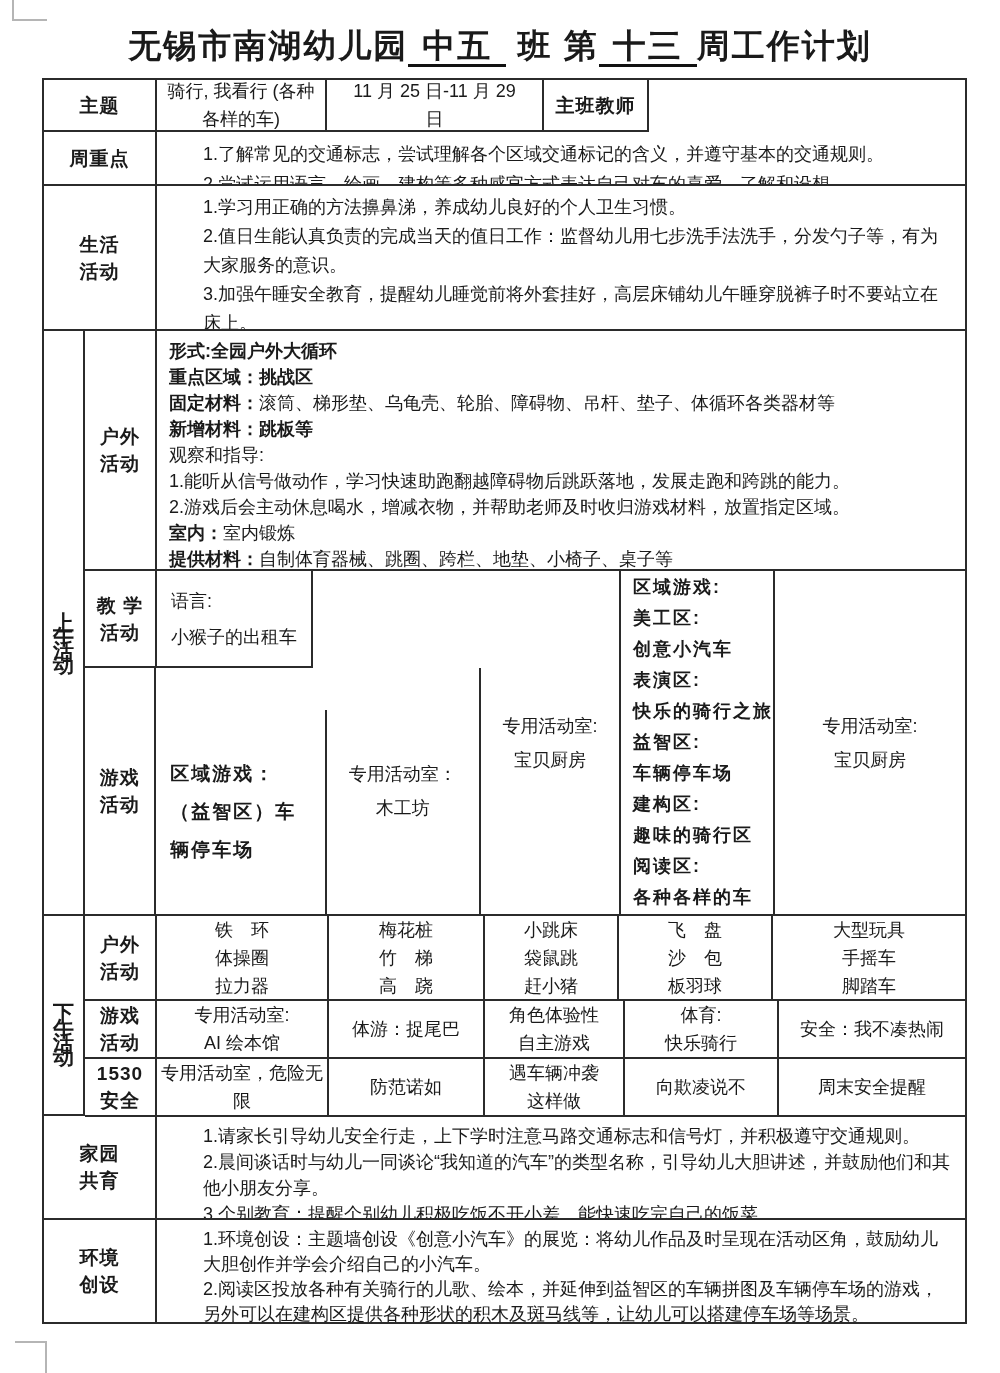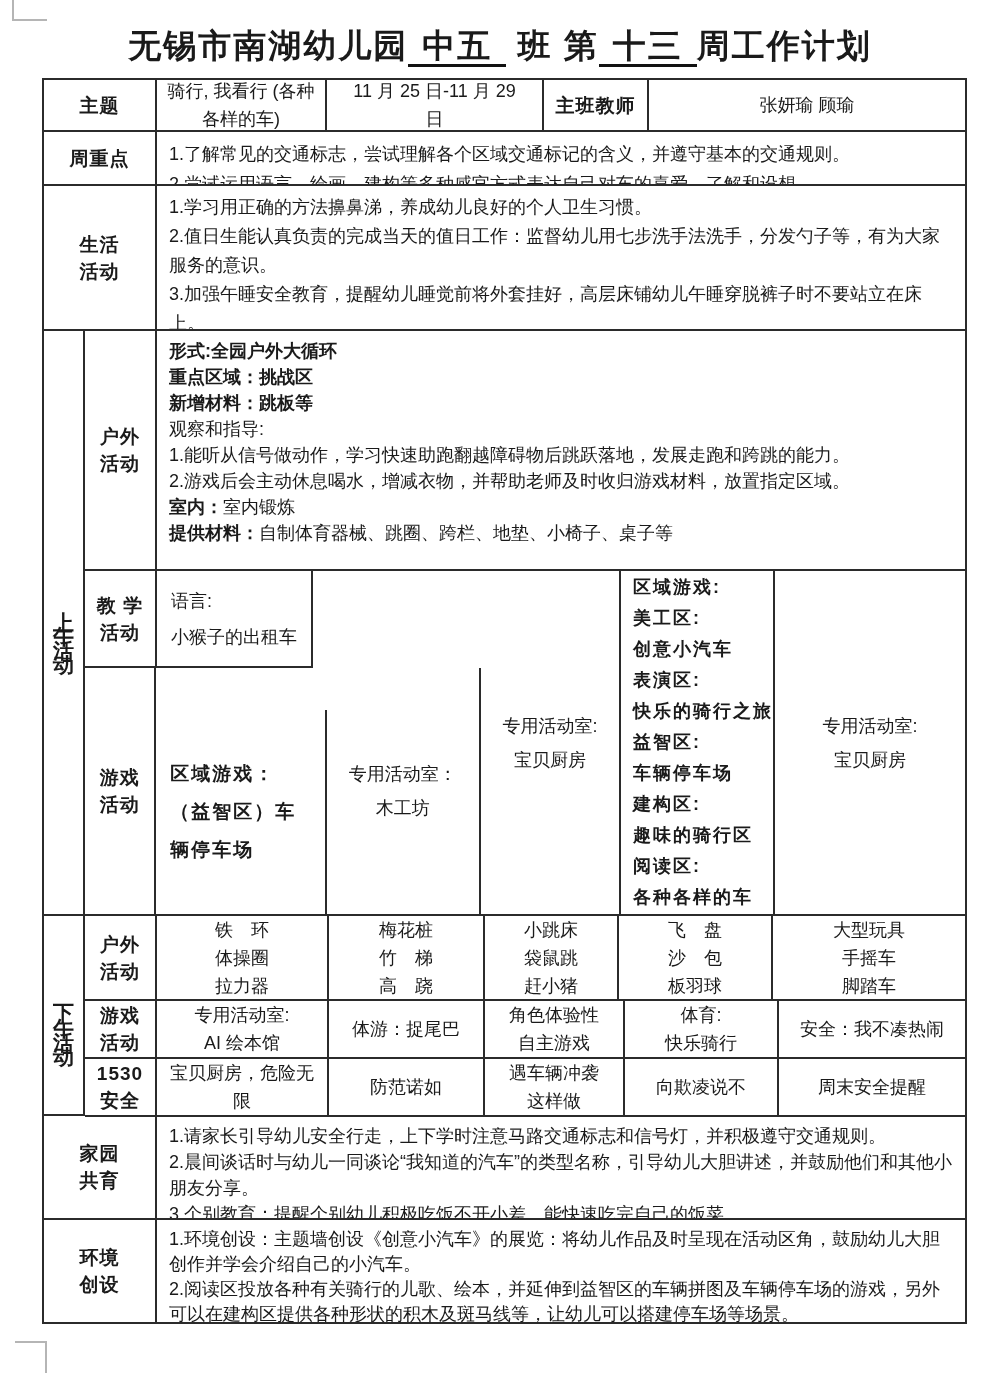--- a/index.html
+++ b/index.html
@@ -22,21 +22,21 @@
     overflow:hidden;
   }
   .last{border-right:none;}
   .nbb{border-bottom:none;}
   .lblc{font-weight:bold;font-size:19px;line-height:27px;text-align:center;letter-spacing:1px;}
   .vlbl{
     writing-mode:vertical-rl;text-orientation:upright;
     font-weight:bold;font-size:21px;letter-spacing:14px;
   }
   .para{align-items:flex-start;justify-content:flex-start;text-align:left;padding:7px 12px 0 12px;}
-  .txt{font-size:18px;line-height:29px;}
+  .txt{font-size:18px;line-height:29px;margin-left:34px;}
   .lh30{line-height:30px;}
   .lh26{line-height:26px;}
   .lh25{line-height:25px;}
   .oline{font-size:18px;line-height:26px;}
   .oline .b{font-weight:bold;}
   .ctext{font-size:18px;line-height:28px;text-align:center;}
   .ctext34{font-size:18px;line-height:34px;text-align:center;}
   .teach{align-items:flex-start;justify-content:center;text-align:left;padding-left:14px;font-size:18px;line-height:36px;}
   .areagame{
     align-items:flex-start;justify-content:center;text-align:left;
@@ -70,23 +70,20 @@
       <div class="cell" style="width:170px">
           <div class="ctext lh26" style="padding:0 8px">骑行, 我看行 (各种各样的车)</div>
         </div>
       <div class="cell" style="width:217px">
         <div class="ctext lh26">11 月 25 日-11 月 29</div>
         <div class="ctext lh26">日</div>
       </div>
       <div class="cell lblc" style="width:105px">
           <span>主班教师</span>
         </div>
-      <div class="cell last" style="flex:1">
-          <div class="ctext">张妍瑜 顾瑜</div>
-        </div>
     </div>
 
     <div class="row" style="height:54px">
       <div class="cell lblc" style="width:113px">
           <span>周重点</span>
         </div>
       <div class="cell last para" style="flex:1">
         <div class="txt lh30">1.了解常见的交通标志，尝试理解各个区域交通标记的含义，并遵守基本的交通规则。</div>
         <div class="txt lh30">2.尝试运用语言、绘画、建构等多种感官方式表达自己对车的喜爱、了解和设想。</div>
       </div>
@@ -111,20 +108,21 @@
       <div class="col" style="flex:1">
 
         <div class="row" style="height:240px">
           <div class="cell lblc" style="width:72px">
             <div>户外</div>
             <div>活动</div>
           </div>
           <div class="cell last para" style="flex:1">
             <div class="oline"><span class="b">形式:全园户外大循环</span><span></span></div>
             <div class="oline"><span class="b">重点区域：挑战区</span><span></span></div>
+            <div class="oline"><span class="b">固定材料：</span><span>滚筒、梯形垫、乌龟壳、轮胎、障碍物、吊杆、垫子、体循环各类器材等</span></div>
             <div class="oline"><span class="b">新增材料：跳板等</span><span></span></div>
             <div class="oline"><span class="b"></span><span>观察和指导:</span></div>
             <div class="oline"><span class="b"></span><span>1.能听从信号做动作，学习快速助跑翻越障碍物后跳跃落地，发展走跑和跨跳的能力。</span></div>
             <div class="oline"><span class="b"></span><span>2.游戏后会主动休息喝水，增减衣物，并帮助老师及时收归游戏材料，放置指定区域。</span></div>
             <div class="oline"><span class="b">室内：</span><span>室内锻炼</span></div>
             <div class="oline"><span class="b">提供材料：</span><span>自制体育器械、跳圈、跨栏、地垫、小椅子、桌子等</span></div>
           </div>
         </div>
 
         <div class="row" style="flex:1">
@@ -241,21 +239,21 @@
               <div class="ctext">安全：我不凑热闹</div>
             </div>
         </div>
 
         <div class="row" style="flex:1">
           <div class="cell lblc" style="width:72px">
             <div>1530</div>
             <div>安全</div>
           </div>
           <div class="cell" style="width:172px">
-            <div class="ctext lh26">宝贝厨房，危险无</div>
+            <div class="ctext lh26">专用活动室，危险无</div>
             <div class="ctext lh26">限</div>
           </div>
           <div class="cell" style="width:156px">
               <div class="ctext">防范诺如</div>
             </div>
           <div class="cell" style="width:140px">
             <div class="ctext lh26">遇车辆冲袭</div>
             <div class="ctext lh26">这样做</div>
           </div>
           <div class="cell" style="width:154px">

